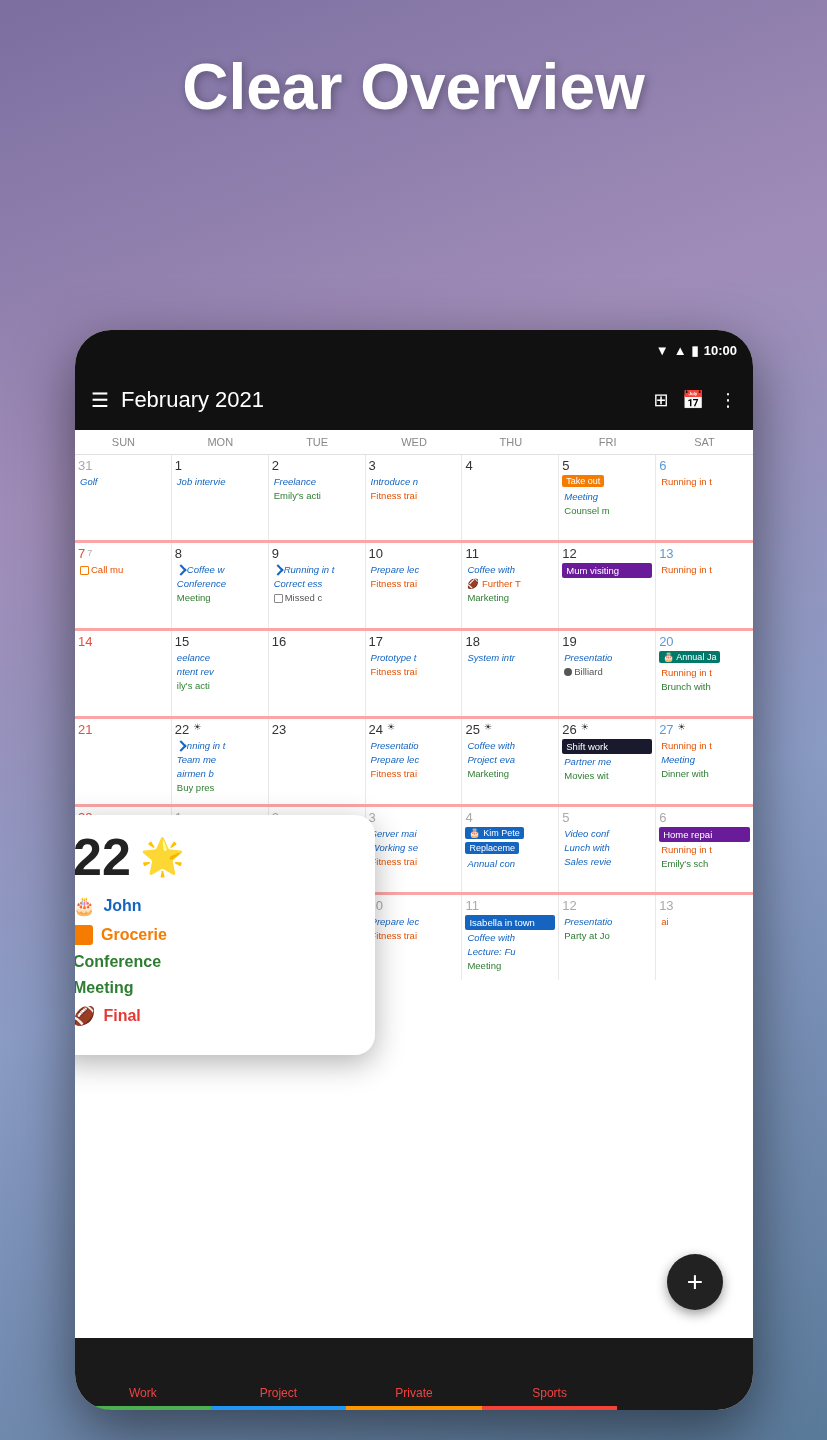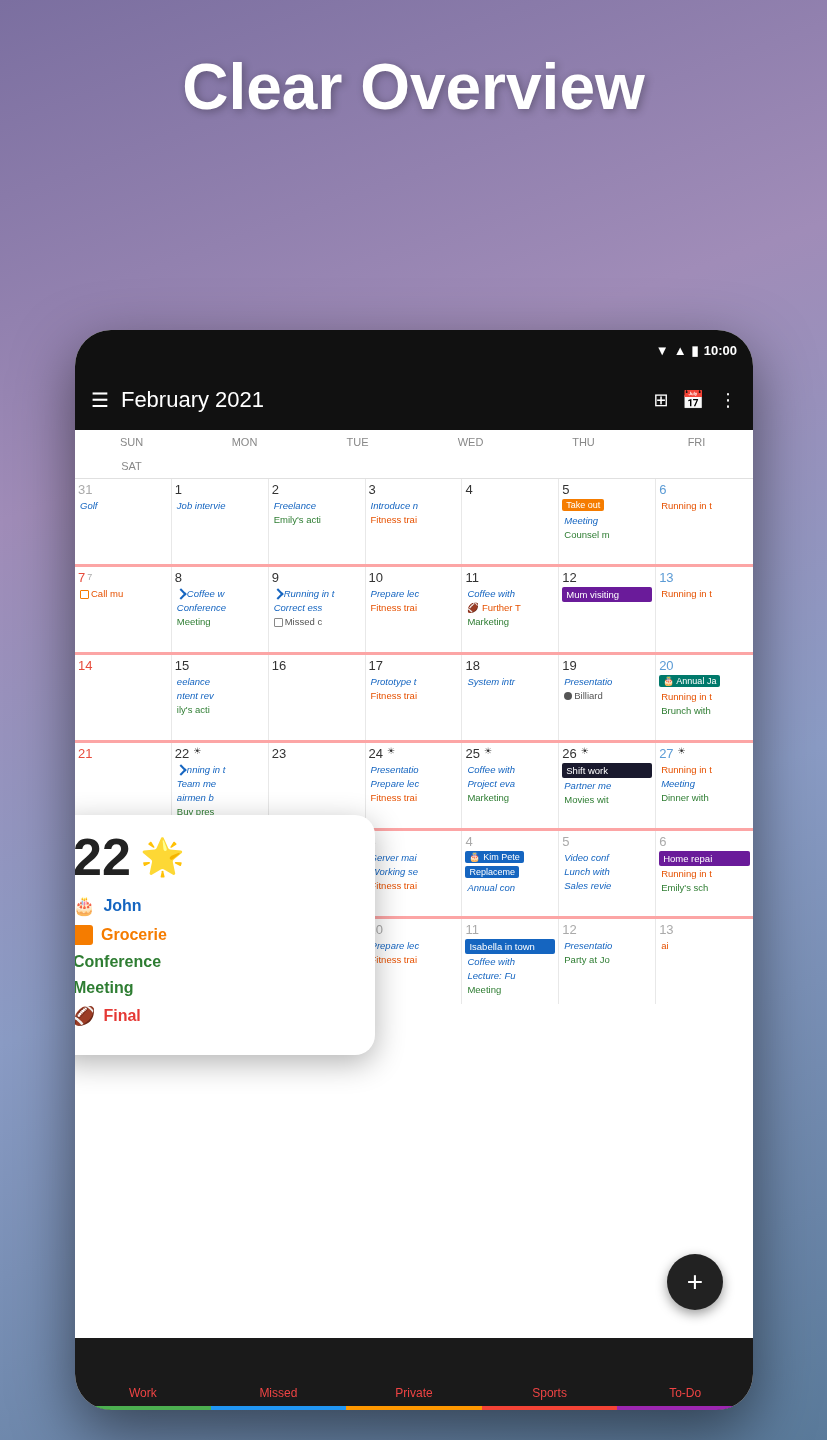--- a/index.html
+++ b/index.html
@@ -95,21 +95,21 @@
 
     
     .calendar {
       flex: 1;
       overflow: hidden;
     }
 
     
     .day-headers {
       display: grid;
-      grid-template-columns: repeat(6, 1fr);
+      grid-template-columns: repeat(7, 1fr);
       background: white;
       border-bottom: 1px solid #e0e0e0;
     }
     .day-header {
       text-align: center;
       font-size: 11px;
       color: #888;
       padding: 6px 0;
       font-weight: 500;
     }
@@ -687,30 +687,26 @@
   </div>
 
   <div class="fab">+</div>
 
   <div class="bottom-nav">
     <div class="nav-item" style="position:relative;">
       <span class="nav-label">Work</span>
       <div style="position:absolute;bottom:0;left:0;right:0;height:4px;background:#4caf50;"></div>
     </div>
     <div class="nav-item" style="position:relative;">
-      <span class="nav-label">Missed</span>
+      <span class="nav-label">Project</span>
       <div style="position:absolute;bottom:0;left:0;right:0;height:4px;background:#2196f3;"></div>
     </div>
     <div class="nav-item" style="position:relative;">
       <span class="nav-label">Private</span>
       <div style="position:absolute;bottom:0;left:0;right:0;height:4px;background:#ff9800;"></div>
     </div>
     <div class="nav-item" style="position:relative;">
       <span class="nav-label">Sports</span>
       <div style="position:absolute;bottom:0;left:0;right:0;height:4px;background:#f44336;"></div>
     </div>
-    <div class="nav-item" style="position:relative;">
-      <span class="nav-label">To-Do</span>
-      <div style="position:absolute;bottom:0;left:0;right:0;height:4px;background:#9c27b0;"></div>
-    </div>
   </div>
 
 </div>
 
 </body></html>

